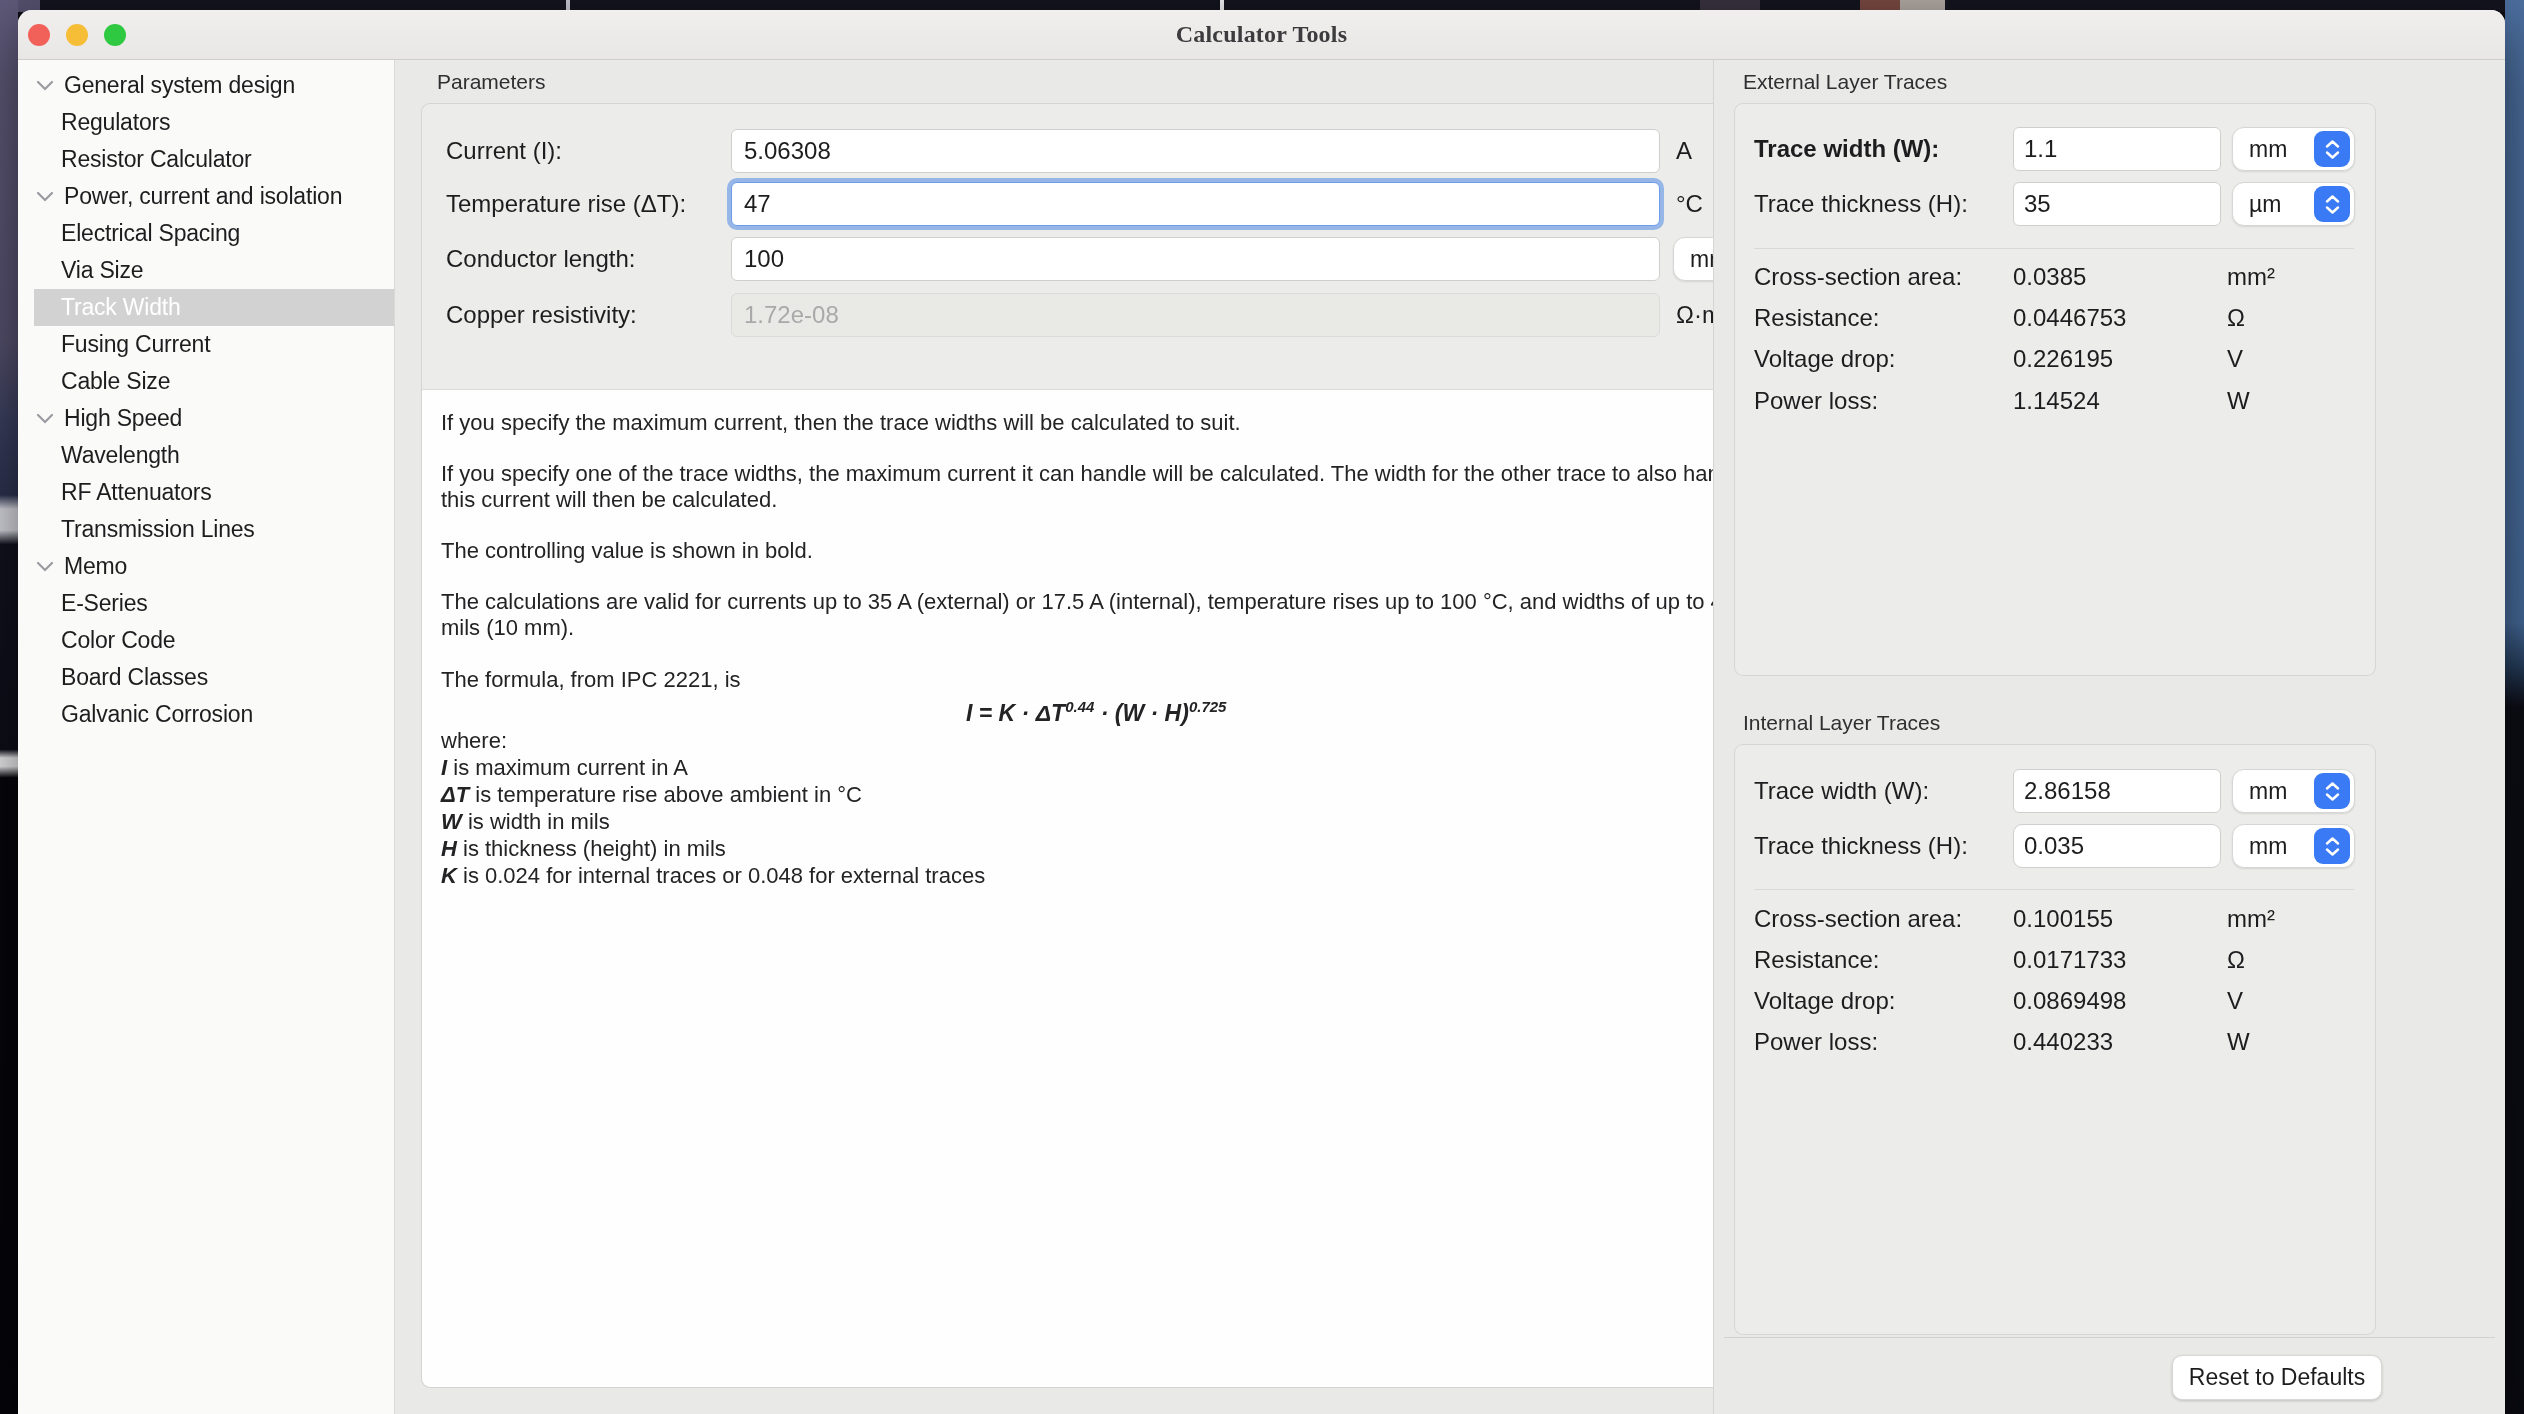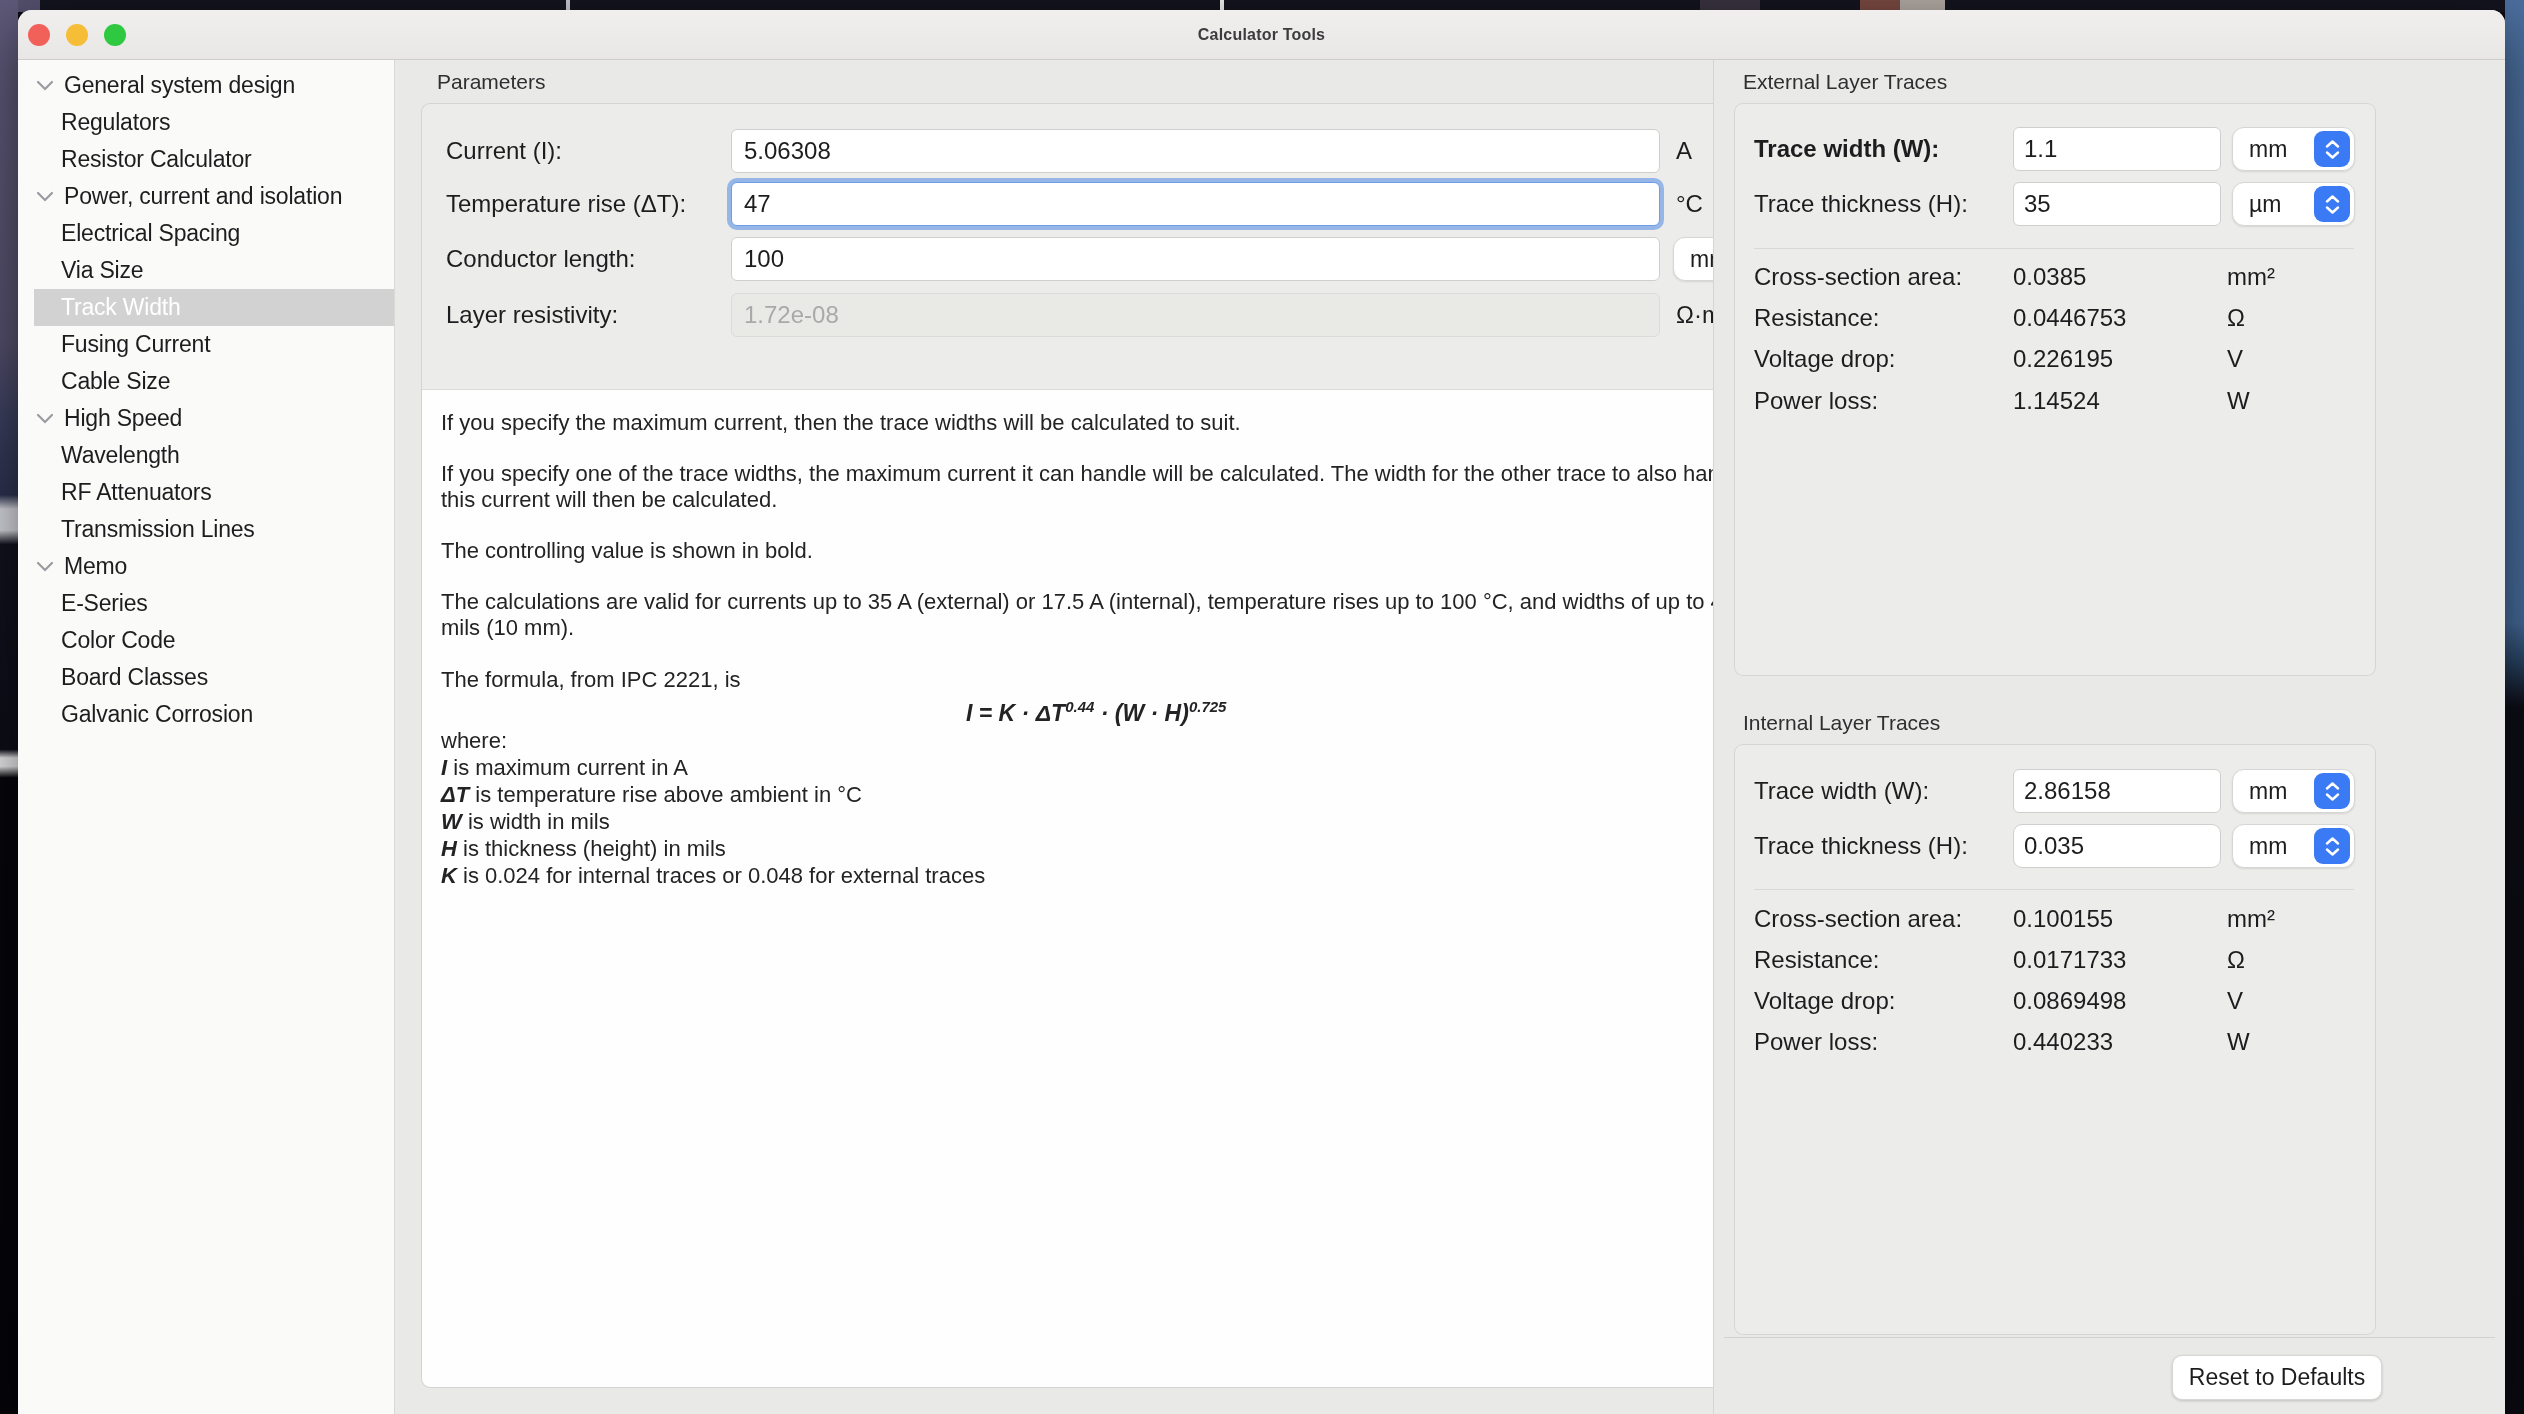--- a/index.html
+++ b/index.html
@@ -17,21 +17,21 @@
     background:linear-gradient(#4c6f9f 0%, #466a9a 44%, #27405f 47%, #0d0d16 50%, #0a0a12 100%); }
 
   
   .window { position:absolute; left:18px; top:10px; width:2487px; height:1404px;
     background:#e9e9e7; border-radius:14px 14px 0 0; overflow:hidden;
     box-shadow:0 18px 60px rgba(0,0,0,.55); display:flex; flex-direction:column; }
 
   .titlebar { flex:none; height:50px; background:linear-gradient(#f1efee,#e9e7e6);
     border-bottom:1px solid #cfcdcb; position:relative;
     display:flex; align-items:center; justify-content:center; }
-  .titlebar .title { font-size:16px; font-weight:bold; color:#3c3c3e; letter-spacing:.2px; }
+  .titlebar .title { font-size:24px; font-weight:bold; color:#3c3c3e; letter-spacing:.2px;font-family:Liberation Serif, serif; }
   .lights { position:absolute; left:10px; top:0; height:50px; display:flex; align-items:center; gap:16px; }
   .light { width:22px; height:22px; border-radius:50%; }
 
   .content { flex:1; display:flex; min-height:0; }
 
   
   .sidebar { flex:none; width:377px; background:#fafaf8; border-right:1px solid #d9d9d7; padding-top:7px; }
   .tree-row { height:37px; display:flex; align-items:center; font-size:23px;
     letter-spacing:-.2px; color:#1d1d1f; position:relative; cursor:default; white-space:nowrap; }
   .tree-row.parent { padding-left:46px; }
@@ -225,21 +225,21 @@
                   <path d="M2 6.5 L7.5 1.5 L13 6.5" fill="none" stroke="#fff" stroke-width="2.4" stroke-linecap="round" stroke-linejoin="round"></path>
                 </svg>
               <svg width="15" height="8" viewBox="0 0 15 8">
                   <path d="M2 1.5 L7.5 6.5 L13 1.5" fill="none" stroke="#fff" stroke-width="2.4" stroke-linecap="round" stroke-linejoin="round"></path>
                 </svg>
             </span>
           </div>
         </div>
 
         <div class="frow" style="top:189px">
-          <span class="flabel">Layer resistivity:</span>
+          <span class="flabel">Copper resistivity:</span>
           <input class="field disabled" readonly="" value="1.72e-08" style="">
           <span class="unit-text">Ω·m</span>
         </div>
 
         <div class="info-panel">
           <p>If you specify the maximum current, then the trace widths will be calculated to suit.</p>
           <p>If you specify one of the trace widths, the maximum current it can handle will be calculated. The width for the other trace to also handle this current will then be calculated.</p>
           <p>The controlling value is shown in bold.</p>
           <p>The calculations are valid for currents up to 35 A (external) or 17.5 A (internal), temperature rises up to 100 °C, and widths of up to 400 mils (10 mm).</p>
           <div class="fline">The formula, from IPC 2221, is</div>

